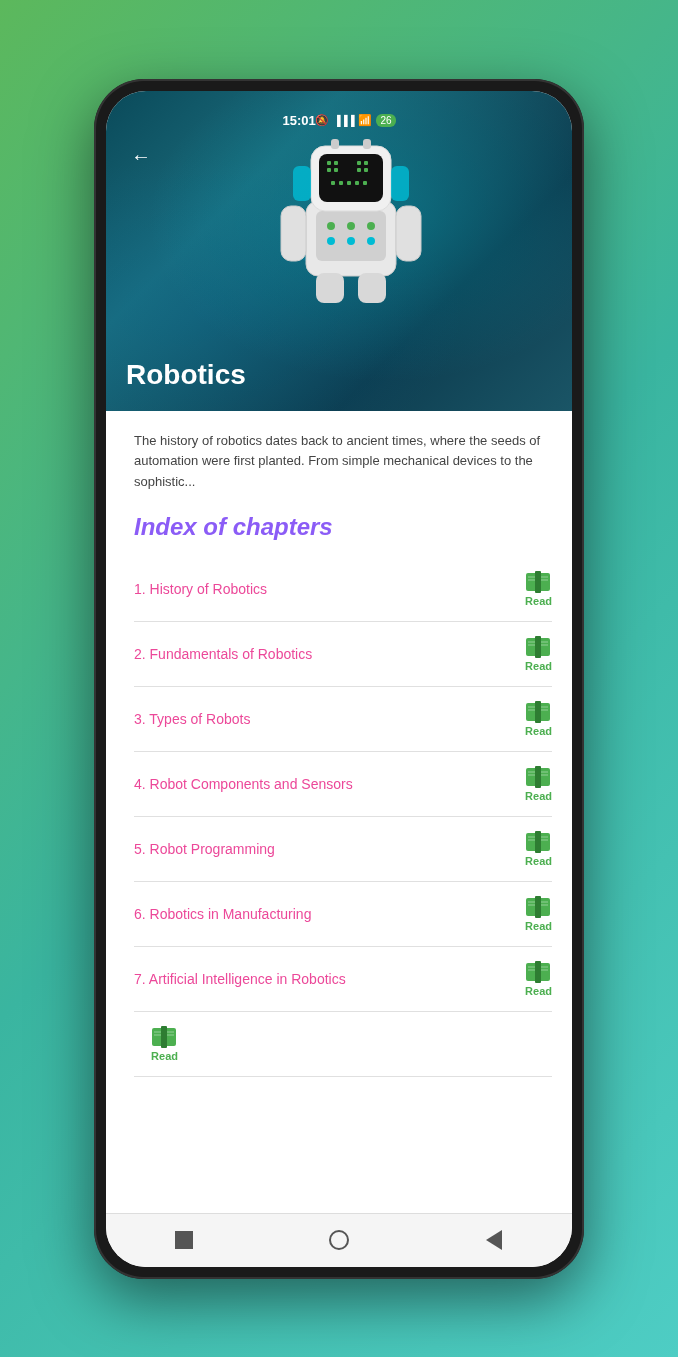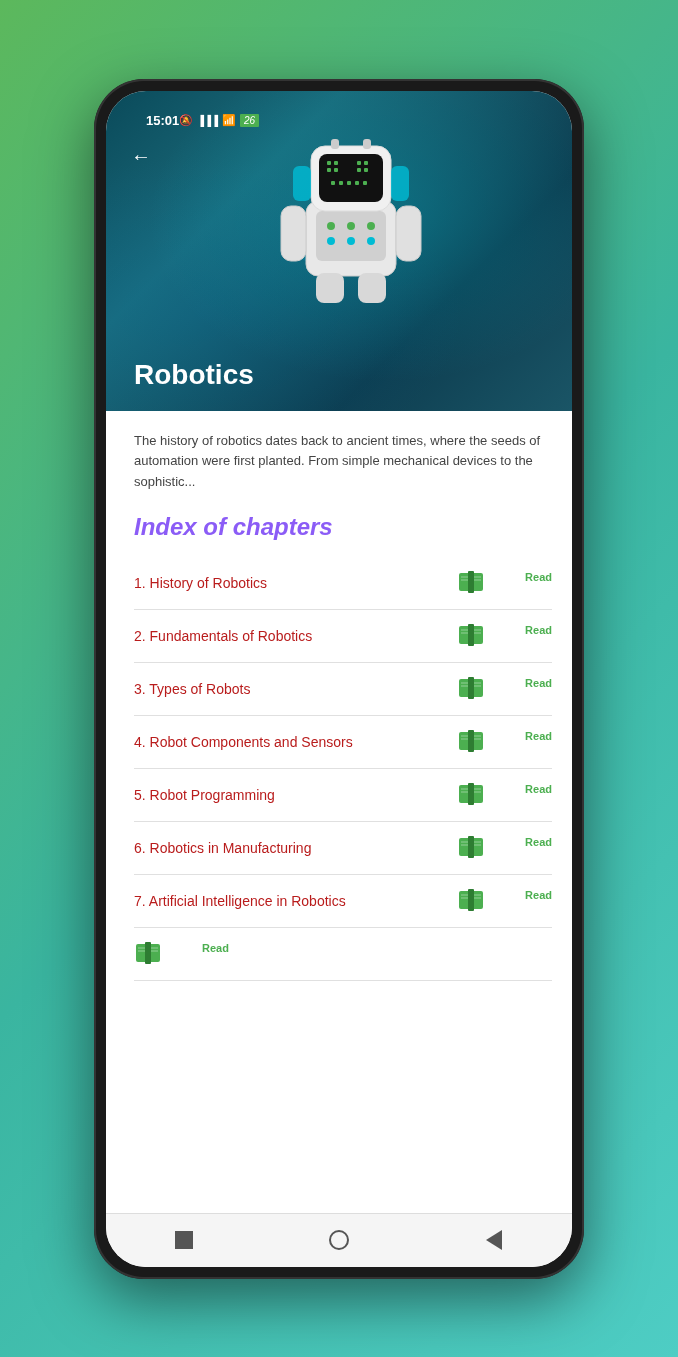--- a/index.html
+++ b/index.html
@@ -35,21 +35,21 @@
     }
 
     
     .status-bar {
       background: transparent;
       position: absolute;
       top: 22px;
       left: 30px;
       right: 30px;
       display: flex;
-      justify-content: flex-start;
+      justify-content: center;
       align-items: center;
       z-index: 10;
       padding: 0 10px;
     }
 
     .status-time {
       color: #fff;
       font-size: 13px;
       font-weight: 600;
     }
@@ -95,21 +95,21 @@
       left: 25px;
       color: #fff;
       font-size: 20px;
       z-index: 5;
       cursor: pointer;
     }
 
     .hero-title {
       position: absolute;
       bottom: 20px;
-      left: 28px;
+      left: 20px;
       color: #fff;
       font-size: 28px;
       font-weight: 800;
       z-index: 5;
     }
 
     
     .scroll-content {
       flex: 1;
       overflow-y: auto;
@@ -138,31 +138,30 @@
     .chapter-item {
       display: flex;
       align-items: center;
       justify-content: space-between;
       padding: 14px 0;
       border-bottom: 1px solid #e0e0e0;
     }
 
     .chapter-name {
       font-size: 14px;
-      color: #b91c1c;
+      color: #ec4899;
       flex: 1;
     }
 
     .read-btn {
       display: flex;
-      flex-direction: row;
-      align-items: flex-start;
+      flex-direction: column;
+      align-items: flex-end;
       cursor: pointer;
       min-width: 44px;
-      gap: 40px;
     }
 
     .book-icon {
       width: 28px;
       height: 22px;
       position: relative;
       margin-bottom: 2px;
     }
 
     .read-label {
@@ -230,21 +229,21 @@
 <div class="phone-frame">
   <div class="phone-screen">
 
     <div class="hero-area">
       <div class="status-bar">
         <span class="status-time">15:01</span>
         <div class="status-icons">
           <span>🔕</span>
           <span style="font-size:10px;">▐▐▐</span>
           <span>📶</span>
-          <span style="font-size:10px; background:#4caf50; color:white; padding:1px 4px; border-radius:1px;font-style:italic;">26</span>
+          <span style="font-size:10px; background:#4caf50; color:white; padding:1px 4px; border-radius:6px;">26</span>
         </div>
       </div>
 
       <div class="back-arrow">←</div>
 
       <div class="hero-bg-pattern"></div>
 
       <div class="robot-container">
         <svg class="robot-svg" viewBox="0 0 200 200" xmlns="http://www.w3.org/2000/svg">
 

